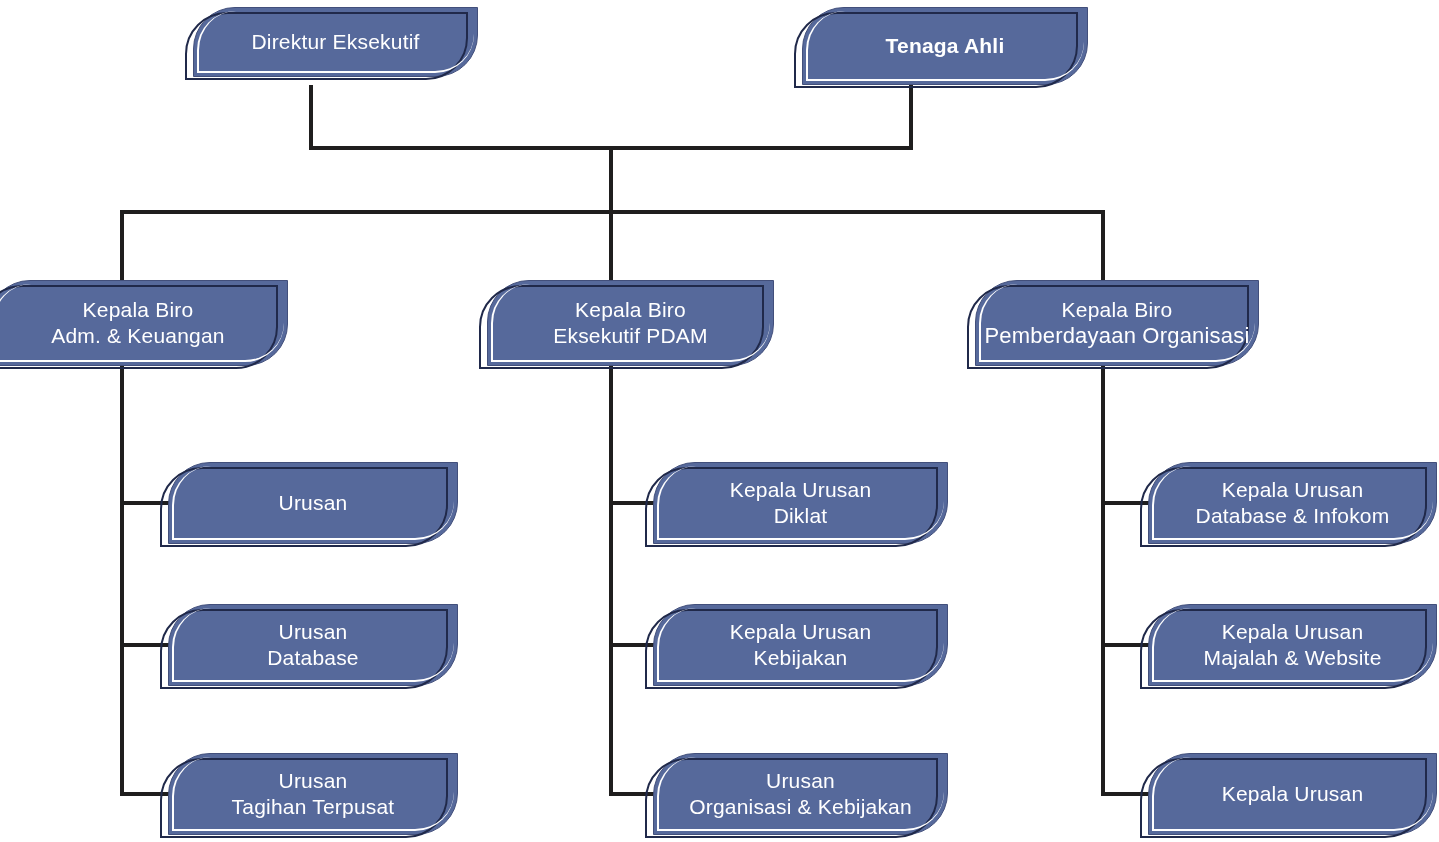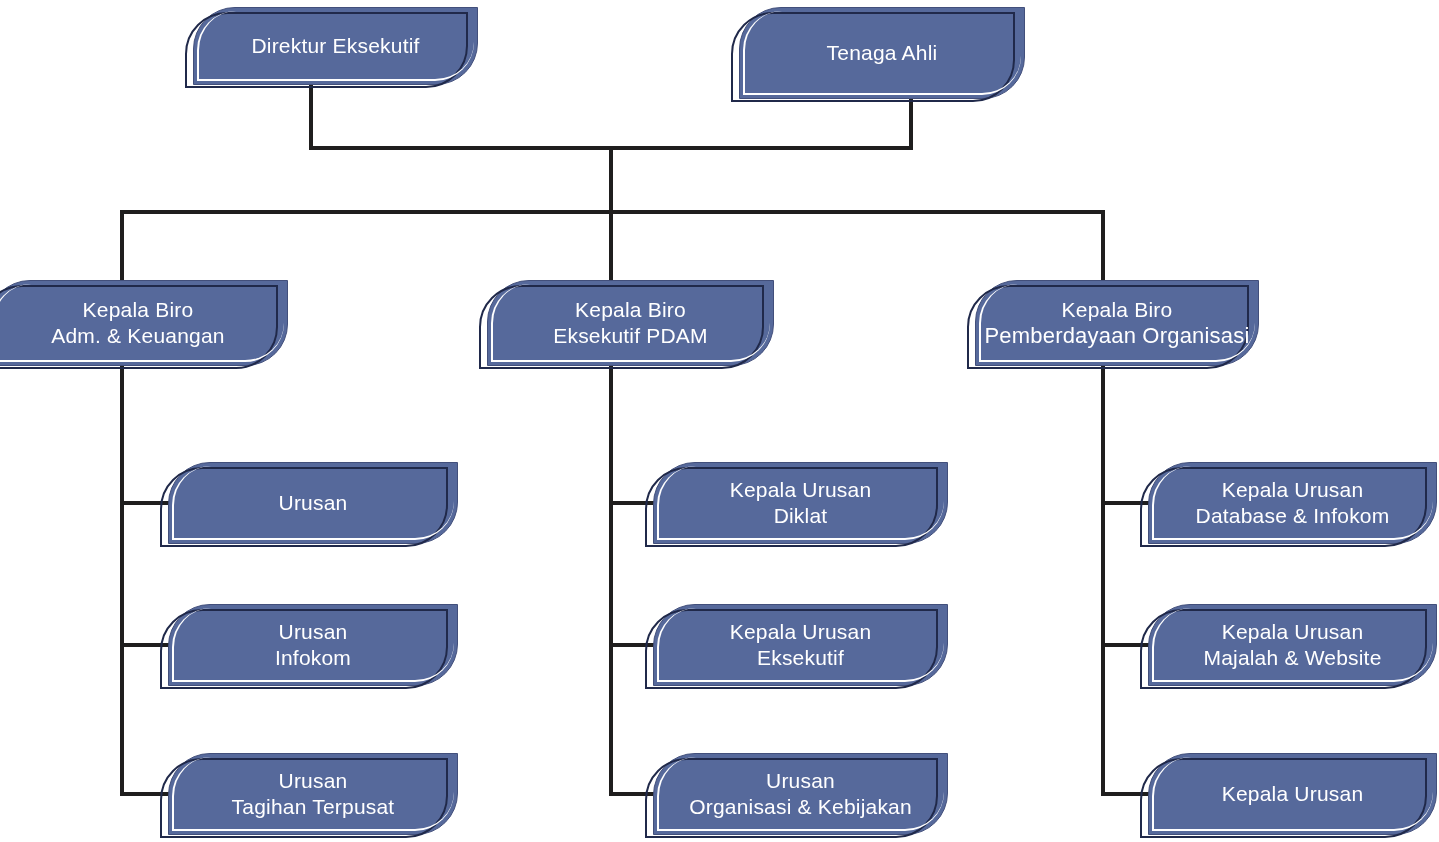--- a/index.html
+++ b/index.html
@@ -99,25 +99,25 @@
   <div class="cline h" style="left:120px; top:792px; width:52px;"></div>
 
   <div class="cline h" style="left:609px; top:501px; width:48px;"></div>
   <div class="cline h" style="left:609px; top:643px; width:48px;"></div>
   <div class="cline h" style="left:609px; top:792px; width:48px;"></div>
 
   <div class="cline h" style="left:1101px; top:501px; width:51px;"></div>
   <div class="cline h" style="left:1101px; top:643px; width:51px;"></div>
   <div class="cline h" style="left:1101px; top:792px; width:51px;"></div>
 
-  <div class="node" style="left:193px; top:7px; width:285px; height:78px;">
+  <div class="node" style="left:193px; top:7px; width:285px; height:70px;">
     <span class="ln">Direktur Eksekutif</span>
   </div>
 
-  <div class="node" style="left:739px; top:7px; width:286px; height:92px;">
+  <div class="node" style="left:802px; top:7px; width:286px; height:78px;font-weight:bold;">
     <span class="ln">Tenaga Ahli</span>
   </div>
 
   <div class="node" style="left:-12px; top:280px; width:300px; height:86px;">
     <span class="ln">Kepala Biro</span>
     <span class="ln">Adm. &amp; Keuangan</span>
   </div>
 
   <div class="node" style="left:487px; top:280px; width:287px; height:86px;">
     <span class="ln">Kepala Biro</span>
@@ -128,36 +128,36 @@
     <span class="ln">Kepala Biro</span>
     <span class="ln sm">Pemberdayaan Organisasi</span>
   </div>
 
   <div class="node" style="left:168px; top:462px; width:290px; height:82px;">
     <span class="ln">Urusan</span>
   </div>
 
   <div class="node" style="left:168px; top:604px; width:290px; height:82px;">
     <span class="ln">Urusan</span>
-    <span class="ln">Infokom</span>
+    <span class="ln">Database</span>
   </div>
 
   <div class="node" style="left:168px; top:753px; width:290px; height:82px;">
     <span class="ln">Urusan</span>
     <span class="ln">Tagihan Terpusat</span>
   </div>
 
   <div class="node" style="left:653px; top:462px; width:295px; height:82px;">
     <span class="ln">Kepala Urusan</span>
     <span class="ln">Diklat</span>
   </div>
 
   <div class="node" style="left:653px; top:604px; width:295px; height:82px;">
     <span class="ln">Kepala Urusan</span>
-    <span class="ln">Eksekutif</span>
+    <span class="ln">Kebijakan</span>
   </div>
 
   <div class="node" style="left:653px; top:753px; width:295px; height:82px;">
     <span class="ln">Urusan</span>
     <span class="ln">Organisasi &amp; Kebijakan</span>
   </div>
 
   <div class="node" style="left:1148px; top:462px; width:289px; height:82px;">
     <span class="ln">Kepala Urusan</span>
     <span class="ln">Database &amp; Infokom</span>

